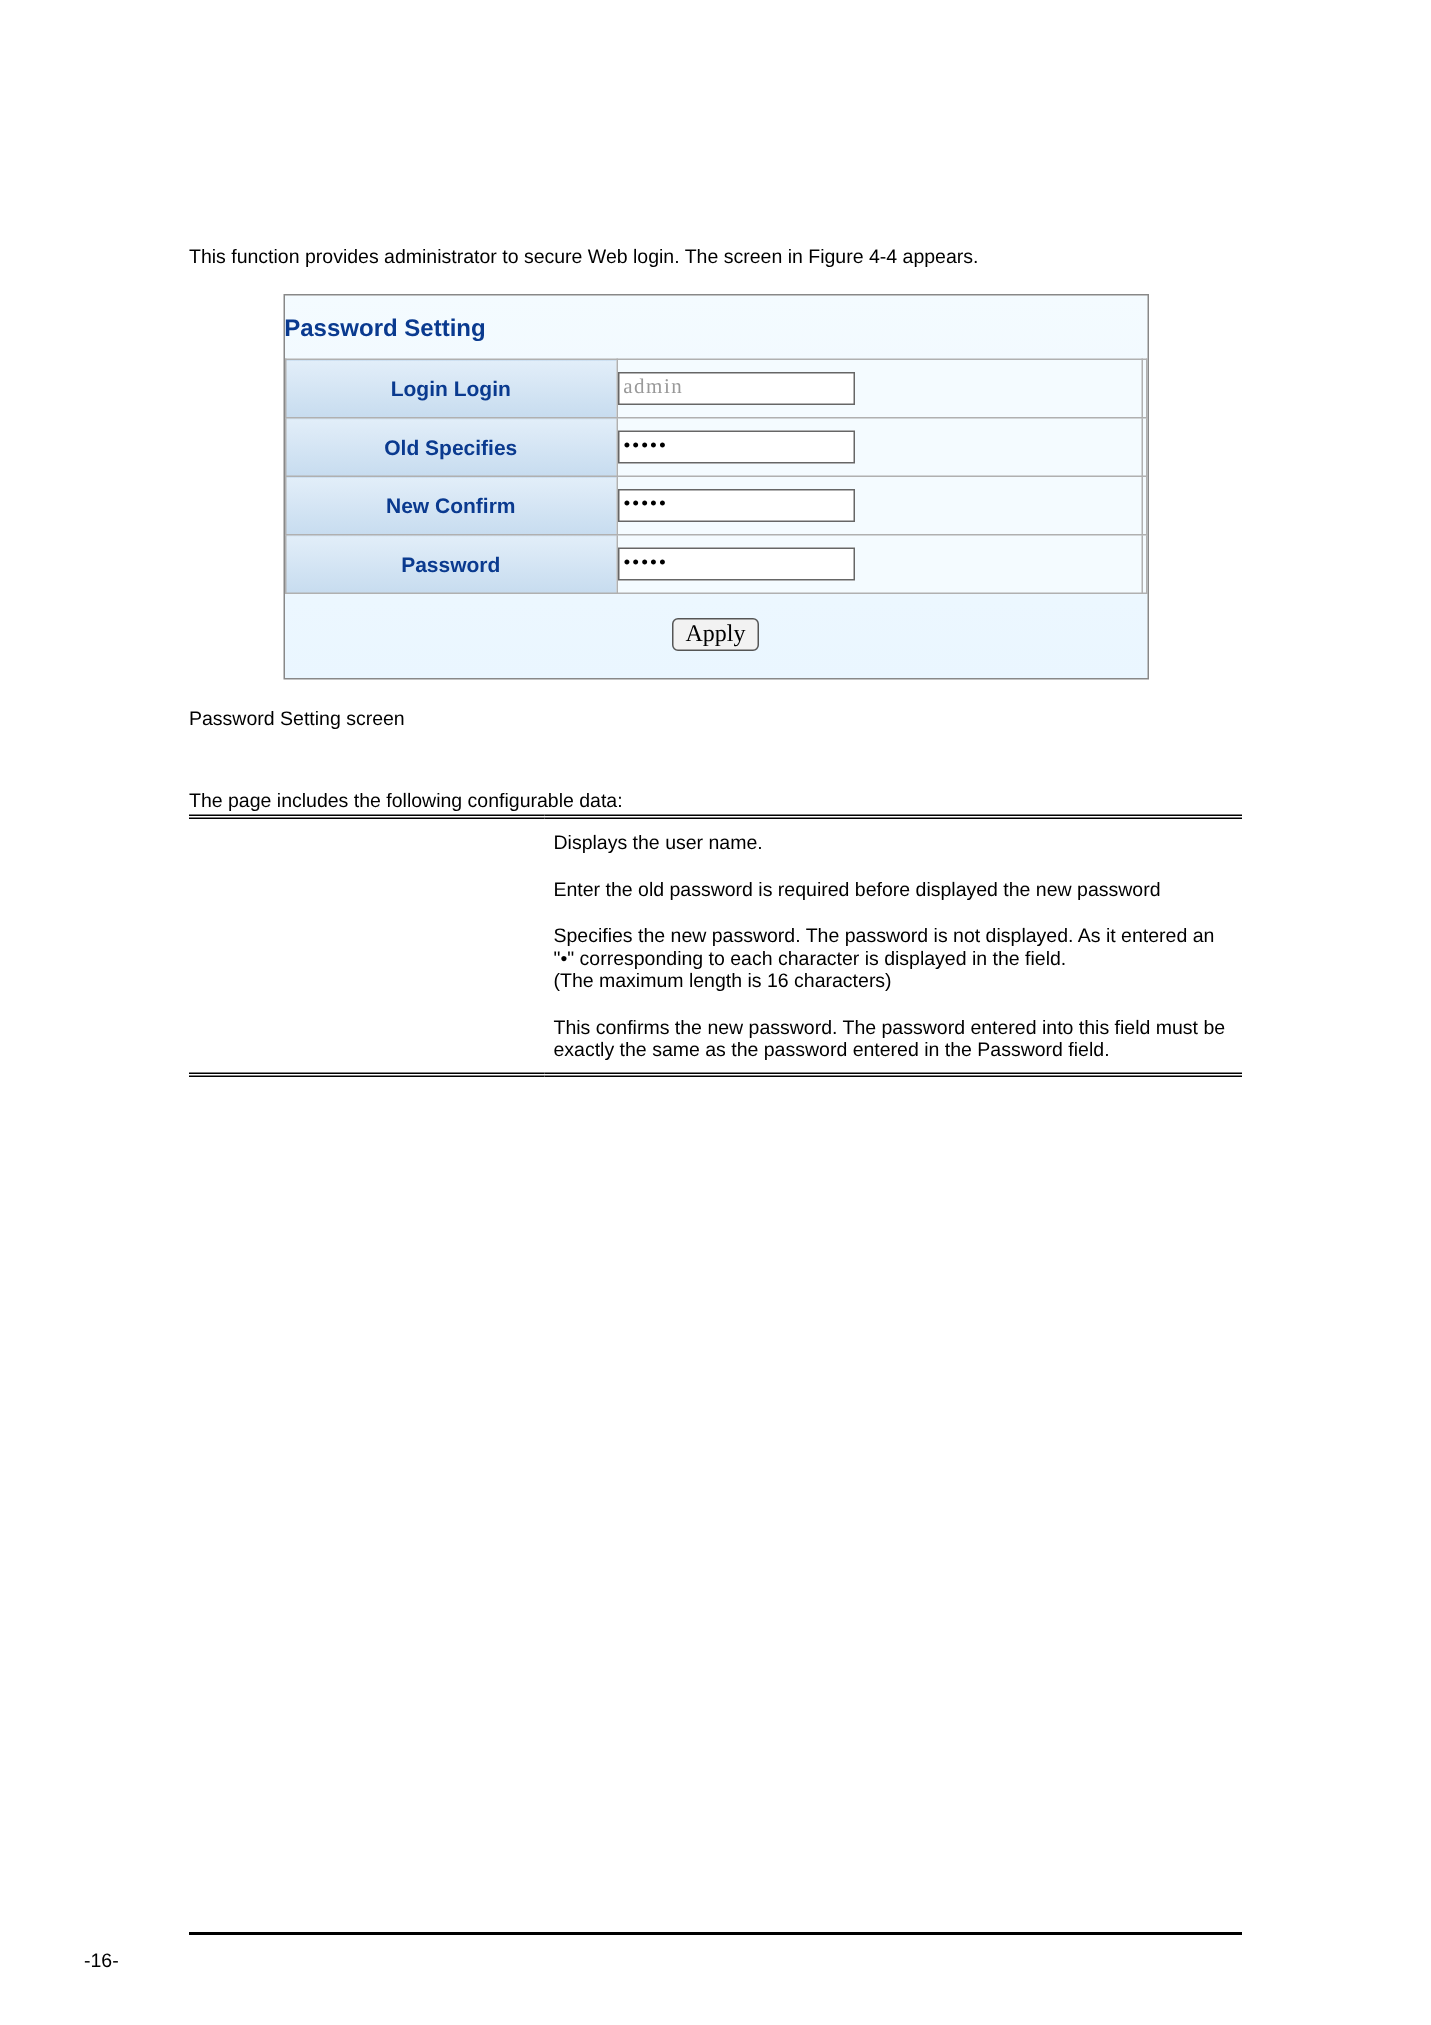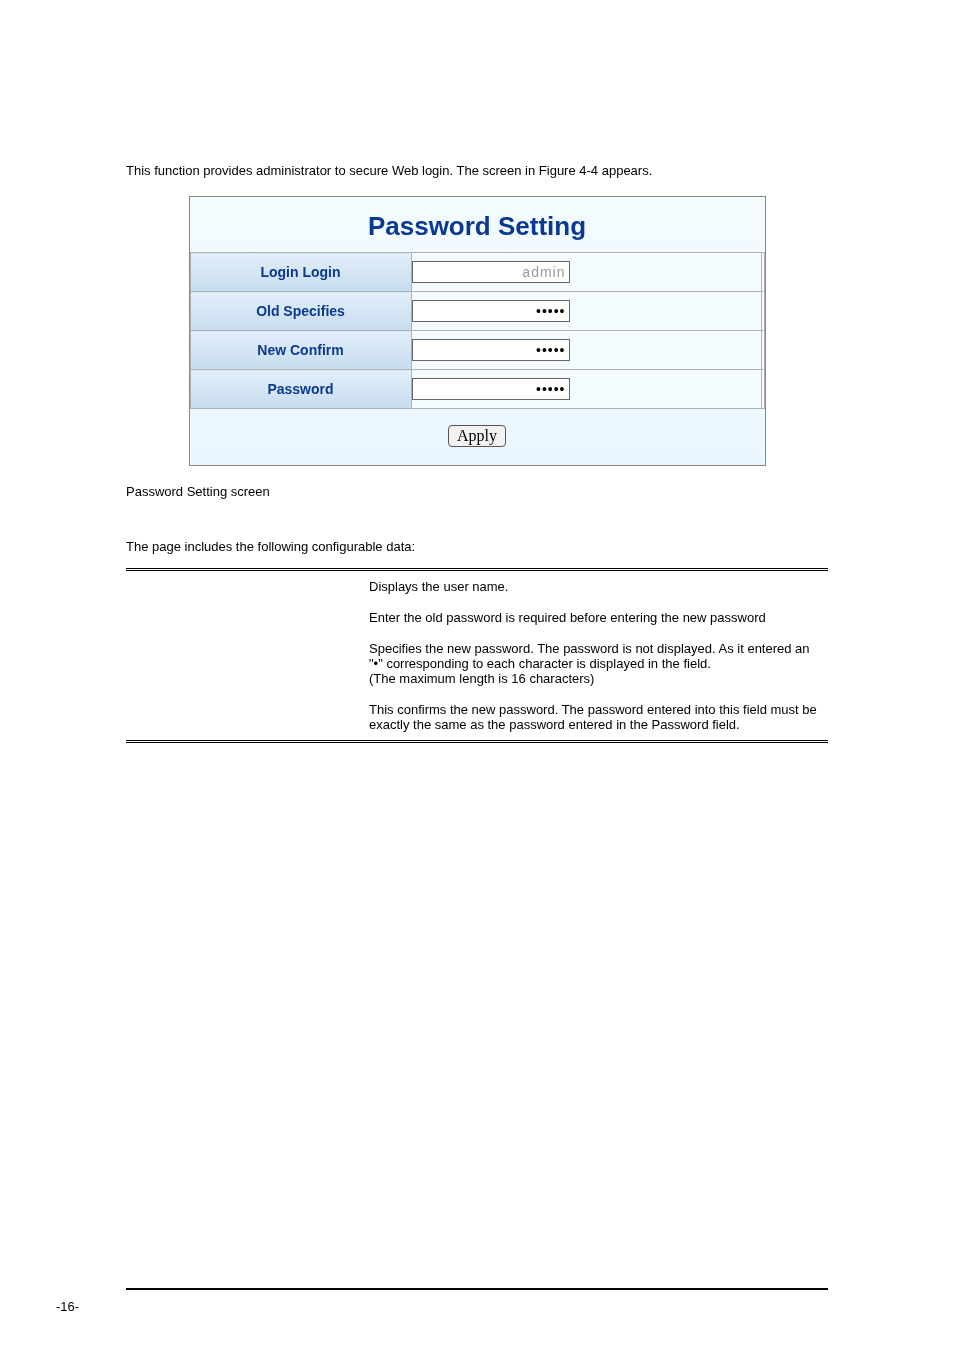--- a/index.html
+++ b/index.html
@@ -22,24 +22,23 @@
     margin-bottom: 18px;
   }
   .panel {
     width: 575px;
     margin: 0 auto;
     border: 1px solid #888;
     background: linear-gradient(180deg, #f4fbff 0%, #eaf6ff 100%);
     padding-bottom: 18px;
   }
   .panel-title {
-    font-size: 26px;
+    font-size: 16px;
     font-weight: bold;
     color: #0a3a8f;
-    text-align: center;
     padding: 14px 0 10px 0;
     font-family: Verdana, Arial, sans-serif;
   }
   .form-table {
     border-collapse: collapse;
     width: 100%;
   }
   .form-table td {
     border: 1px solid #b0b0b0;
     padding: 0;
@@ -55,27 +54,26 @@
     background: linear-gradient(180deg, #e2eef9 0%, #c7dcef 100%);
     border-right: 1px solid #b0b0b0;
   }
   .input-cell {
     background: #f4fbff;
     padding-left: 4px;
   }
   .input-cell input {
     width: 150px;
     height: 20px;
-    font-family: Liberation Sans, sans-serif;
+    font-family: Liberation Serif, serif;
     font-size: 14px;
     border: 1px solid #666;
     padding: 0 3px;
     background: #fff;
     letter-spacing: 1px;
-    text-align: right;
   }
   .input-cell input[disabled] {
     color: #999;
     background: #fff;
   }
   .tail-cell {
     background: #f4fbff;
     border-left: 1px solid #b0b0b0;
   }
   .apply-row {
@@ -91,21 +89,21 @@
     background: #f2f2f2;
     cursor: pointer;
   }
   .caption {
     font-size: 13px;
     margin-top: 18px;
     margin-bottom: 40px;
   }
   .subhead {
     font-size: 13px;
-    margin-bottom: 14px;
+    margin-bottom: 2px;
   }
   .desc-table {
     width: 100%;
     border-collapse: collapse;
     border-top: 3px double #000;
     border-bottom: 3px double #000;
   }
   .desc-table td {
     font-size: 13px;
     vertical-align: top;
@@ -180,21 +178,21 @@
   <p class="subhead">The page includes the following configurable data:</p>
 
   <table class="desc-table">
     <tbody>
         <tr>
       <td class="left"></td>
       <td>Displays the user name.</td>
     </tr>
     <tr>
       <td class="left"></td>
-      <td>Enter the old password is required before entering the new password</td>
+      <td>Enter the old password is required before displayed the new password</td>
     </tr>
     <tr>
       <td class="left"></td>
       <td>
         <span>Specifies the new password. The password is not displayed. As it entered an "•" corresponding to each character is displayed in the field.</span><br>
         <span>(The maximum length is 16 characters)</span>
       </td>
     </tr>
     <tr>
       <td class="left"></td>

